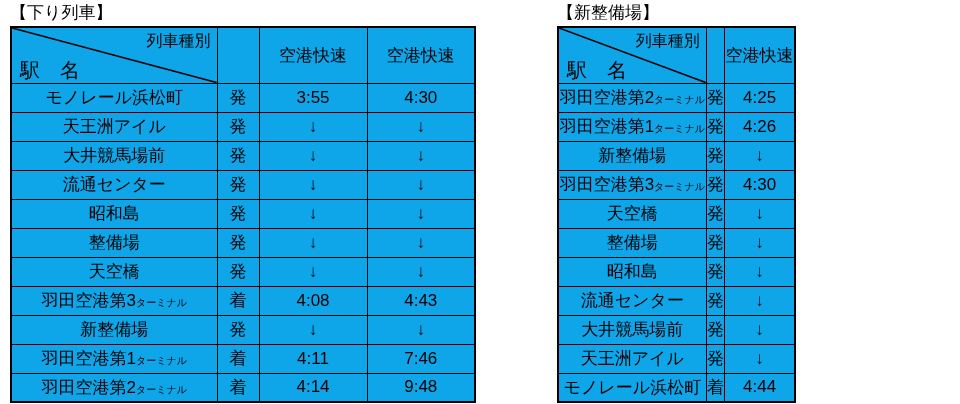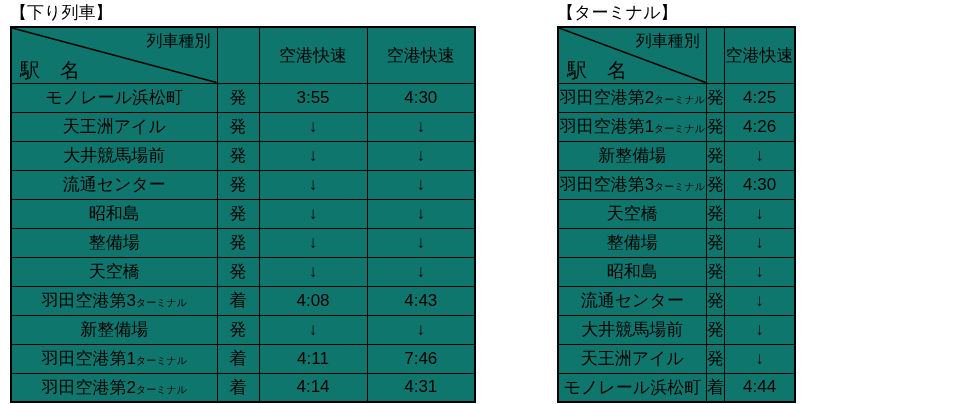--- a/index.html
+++ b/index.html
@@ -30,21 +30,21 @@
     font-size: 17px;
     line-height: 26px;
     height: 26px;
     font-weight: normal;
     white-space: nowrap;
   }
 
   table.tt {
     border-collapse: collapse;
     table-layout: fixed;
-    background: #0f766e;
+    background: #0ea5e9;
   }
   table.tt td, table.tt th {
     border: 1px solid #000;
     padding: 0;
     font-weight: normal;
     text-align: center;
     vertical-align: middle;
     font-size: 17px;
     height: 29px;
     box-sizing: border-box;
@@ -199,28 +199,28 @@
         <tr>
           <td class="st-name"><span>羽田空港第1</span><span class="small">ターミナル</span></td>
           <td class="dep">着</td>
           <td class="time">4:11</td>
           <td class="time">7:46</td>
         </tr>
         <tr>
           <td class="st-name"><span>羽田空港第2</span><span class="small">ターミナル</span></td>
           <td class="dep">着</td>
           <td class="time">4:14</td>
-          <td class="time">4:31</td>
+          <td class="time">9:48</td>
         </tr>
       </tbody>
     </table>
   </div>
 
   <div class="panel panel-right">
-    <div class="panel-title">【ターミナル】</div>
+    <div class="panel-title">【新整備場】</div>
     <table class="tt t-right">
       <colgroup>
         <col class="c-station">
           <col class="c-dep">
           <col class="c-time">
       </colgroup>
       <thead>
         <tr>
           <th class="corner">
             <svg class="diag" viewBox="0 0 206 56" preserveAspectRatio="none">

